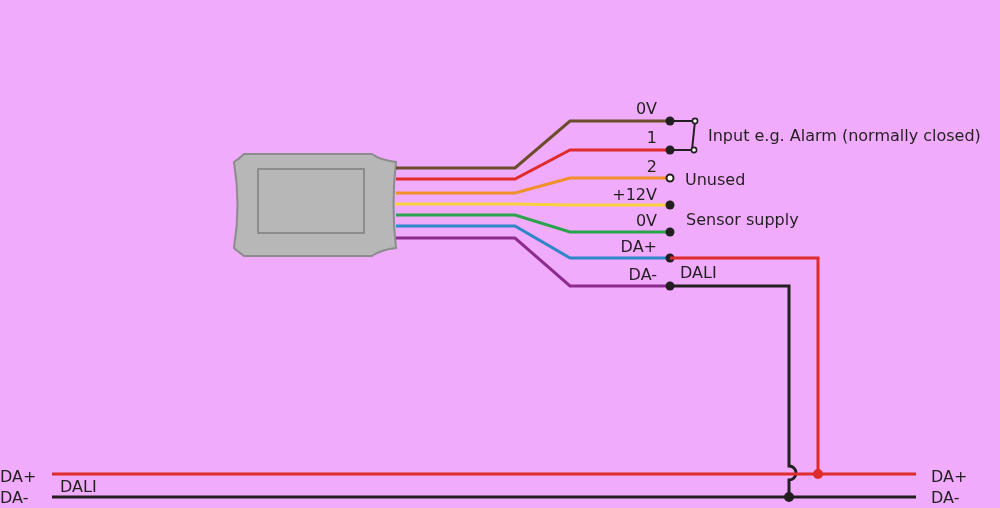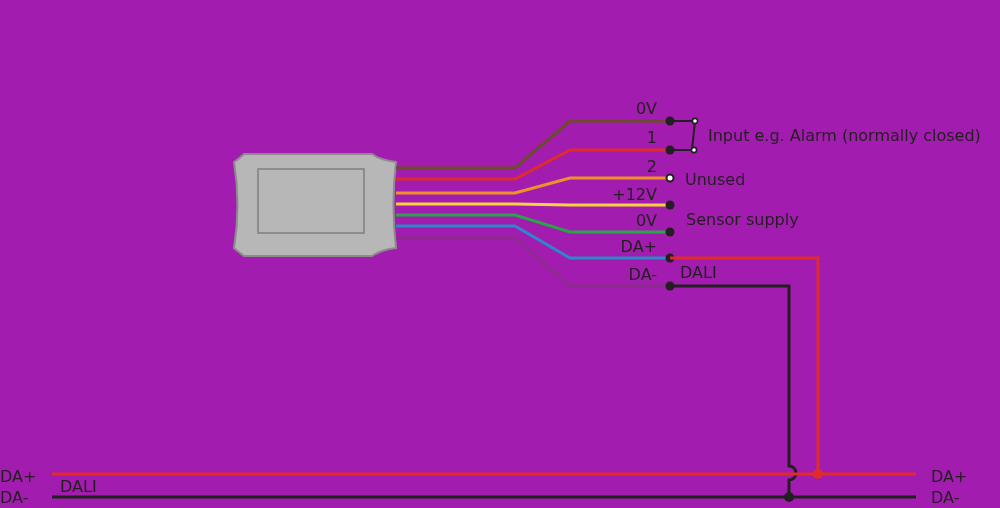--- a/index.html
+++ b/index.html
@@ -1,16 +1,16 @@
 <!DOCTYPE html>
 <html><head>
 <meta charset="utf-8">
 <style>
   html, body { margin: 0; padding: 0; background: #ffffff; }
-  #stage { position: relative; width: 1000px; height: 508px; overflow: hidden; background: #a21caf; }
+  #stage { position: relative; width: 1000px; height: 508px; overflow: hidden; background: #f0abfc; }
   svg { position: absolute; left: 0; top: 0; }
   .lbl { font-family: "DejaVu Sans", sans-serif; font-size: 16px; fill: #231f20; }
   .lbl-end { text-anchor: end; }
 </style>
 </head>
 <body>
 
 <div id="stage">
 <svg width="1000" height="508" viewBox="0 0 1000 508" xmlns="http://www.w3.org/2000/svg">
 

